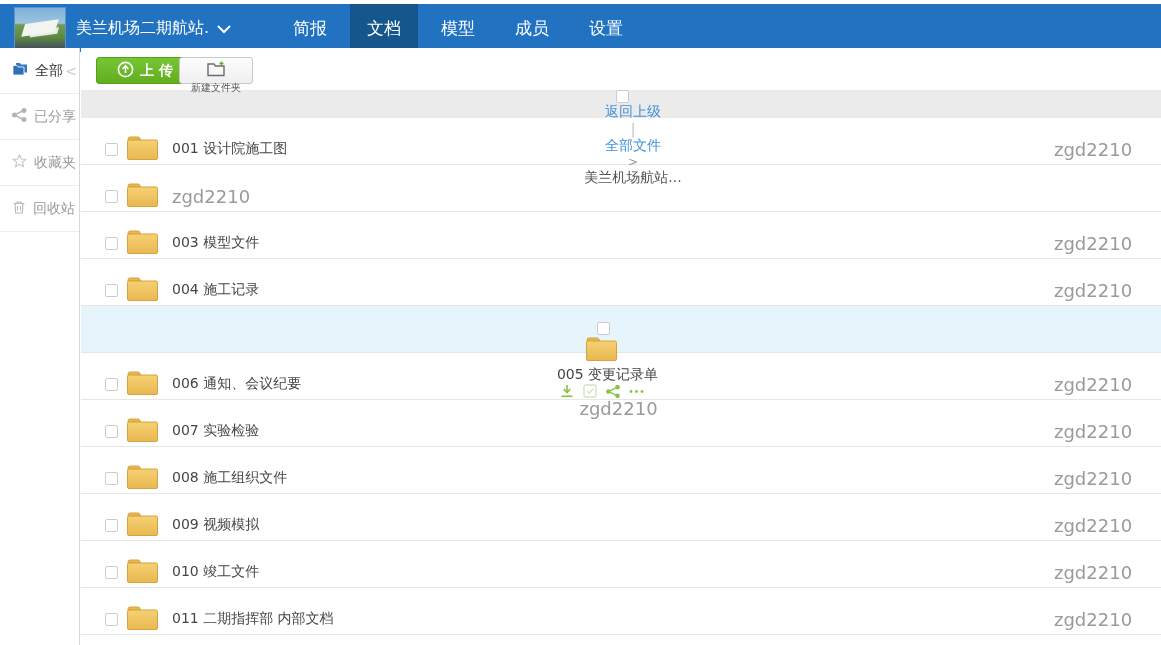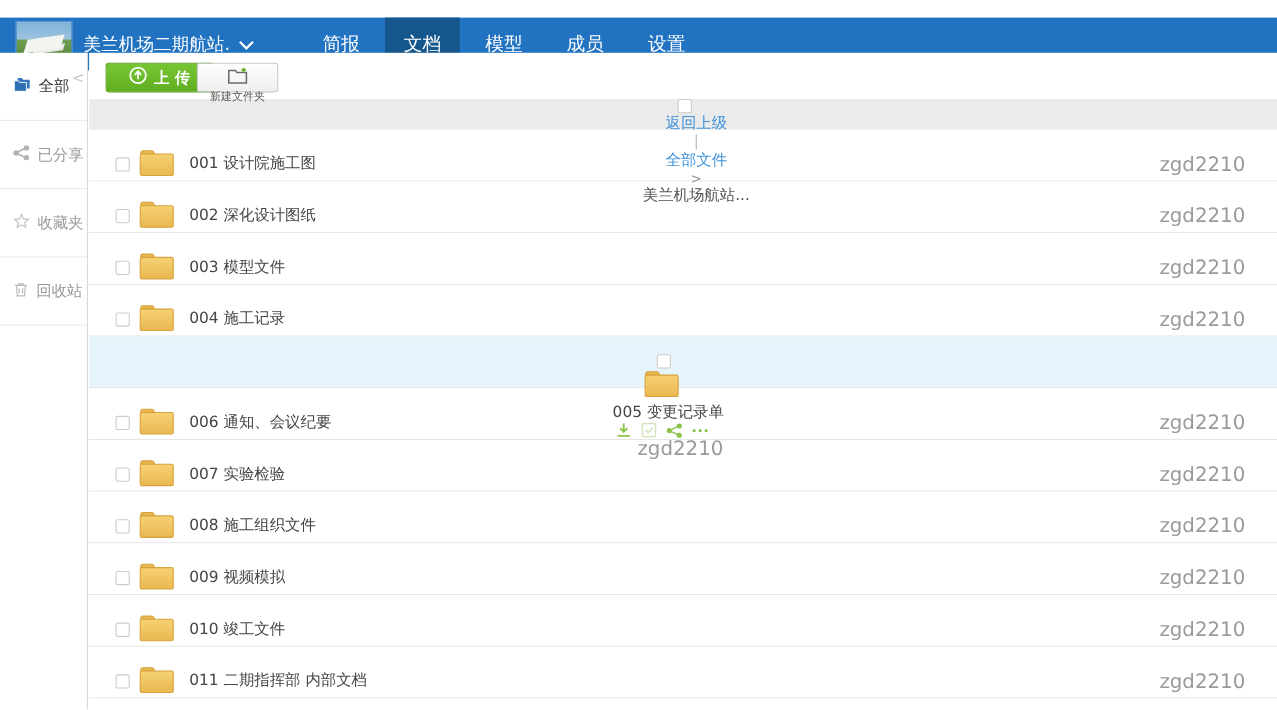--- a/index.html
+++ b/index.html
@@ -1,36 +1,36 @@
 <!DOCTYPE html>
 <html><head>
 <meta charset="utf-8">
 <style>
   * { margin:0; padding:0; box-sizing:border-box; }
   html,body { width:1161px; height:645px; overflow:hidden; background:#fff;
               font-family:"DejaVu Sans","Liberation Sans",sans-serif; }
 
   
-  .header { position:absolute; left:0; top:16px; width:1161px; height:48px;
+  .header { position:absolute; left:0; top:4px; width:1161px; height:48px;
             background:#2173c2; display:flex; align-items:stretch; }
   .thumb { width:52px; height:42px; margin:3px 0 0 14px; border:1px solid #5a95cf;
            background:linear-gradient(to bottom,#7fb2d8 0%,#9cc3e0 38%,#6f9c50 42%,#5d8b41 72%,#46525c 100%);
            position:relative; overflow:hidden; flex:none; }
   .thumb:before { content:""; position:absolute; left:8px; top:14px; width:34px; height:12px;
                   background:#f2f4f0; transform:rotate(-8deg) skewX(-25deg); box-shadow:6px 5px 0 -3px #e8e9e4; }
   .proj-title { color:#fff; font-size:16px; line-height:48px; margin-left:10px; white-space:nowrap; }
   .title-caret { margin:0 0 0 8px; align-self:center; }
   .tabs { display:flex; margin-left:42px; }
   .tab { color:#fff; font-size:17px; line-height:48px; padding:0 17px; margin:0 3px; cursor:pointer; }
   .tab.active { background:#15578d; }
 
   
   .sidebar { position:absolute; left:0; top:48px; width:80px; height:597px;
              background:#fff; border-right:1px solid #d9d9d9; }
-  .side-item { height:62px; display:flex; align-items:center; padding-left:12px;
+  .side-item { height:46px; display:flex; align-items:center; padding-left:12px;
                border-bottom:1px solid #ececec; color:#9a9a9a; font-size:14px; position:relative; cursor:pointer; }
   .side-item .lbl { margin-left:7px; }
   .side-item.active { color:#333; }
   .side-collapse { position:absolute; right:2px; top:15px; color:#c9c9c9; font-size:14px; }
 
   
   .content { position:absolute; left:81px; top:48px; width:1080px; height:597px; }
 
   .toolbar { height:42px; position:relative; background:#fff; }
   .btn-upload { position:absolute; left:15px; top:9px; width:98px; height:27px;
@@ -191,21 +191,20 @@
       <span class="folder-icon"><svg width="33" height="27" viewBox="0 0 33 27">
             <path d="M2 5 q0-2 2-2 h8 q1.5 0 2 1.5 l0.6 1.5 H2 z" fill="#e9b851" stroke="#d8a23c"></path>
             <rect x="1.5" y="6" width="30" height="19.5" rx="1.5" fill="url(#fg1)" stroke="#d8a23c"></rect>
             <defs>
               <linearGradient id="fg1" x1="0" y1="0" x2="0" y2="1">
                 <stop offset="0" stop-color="#f5d173"></stop>
                 <stop offset="1" stop-color="#e9b851"></stop>
               </linearGradient>
             </defs>
           </svg></span>
-      <span class="row-name">002 深化设计图纸</span>
       <span class="row-owner">zgd2210</span>
     </div>
 
     <div class="row">
       <span class="checkbox"></span>
       <span class="folder-icon"><svg width="33" height="27" viewBox="0 0 33 27">
             <path d="M2 5 q0-2 2-2 h8 q1.5 0 2 1.5 l0.6 1.5 H2 z" fill="#e9b851" stroke="#d8a23c"></path>
             <rect x="1.5" y="6" width="30" height="19.5" rx="1.5" fill="url(#fg2)" stroke="#d8a23c"></rect>
             <defs>
               <linearGradient id="fg2" x1="0" y1="0" x2="0" y2="1">

